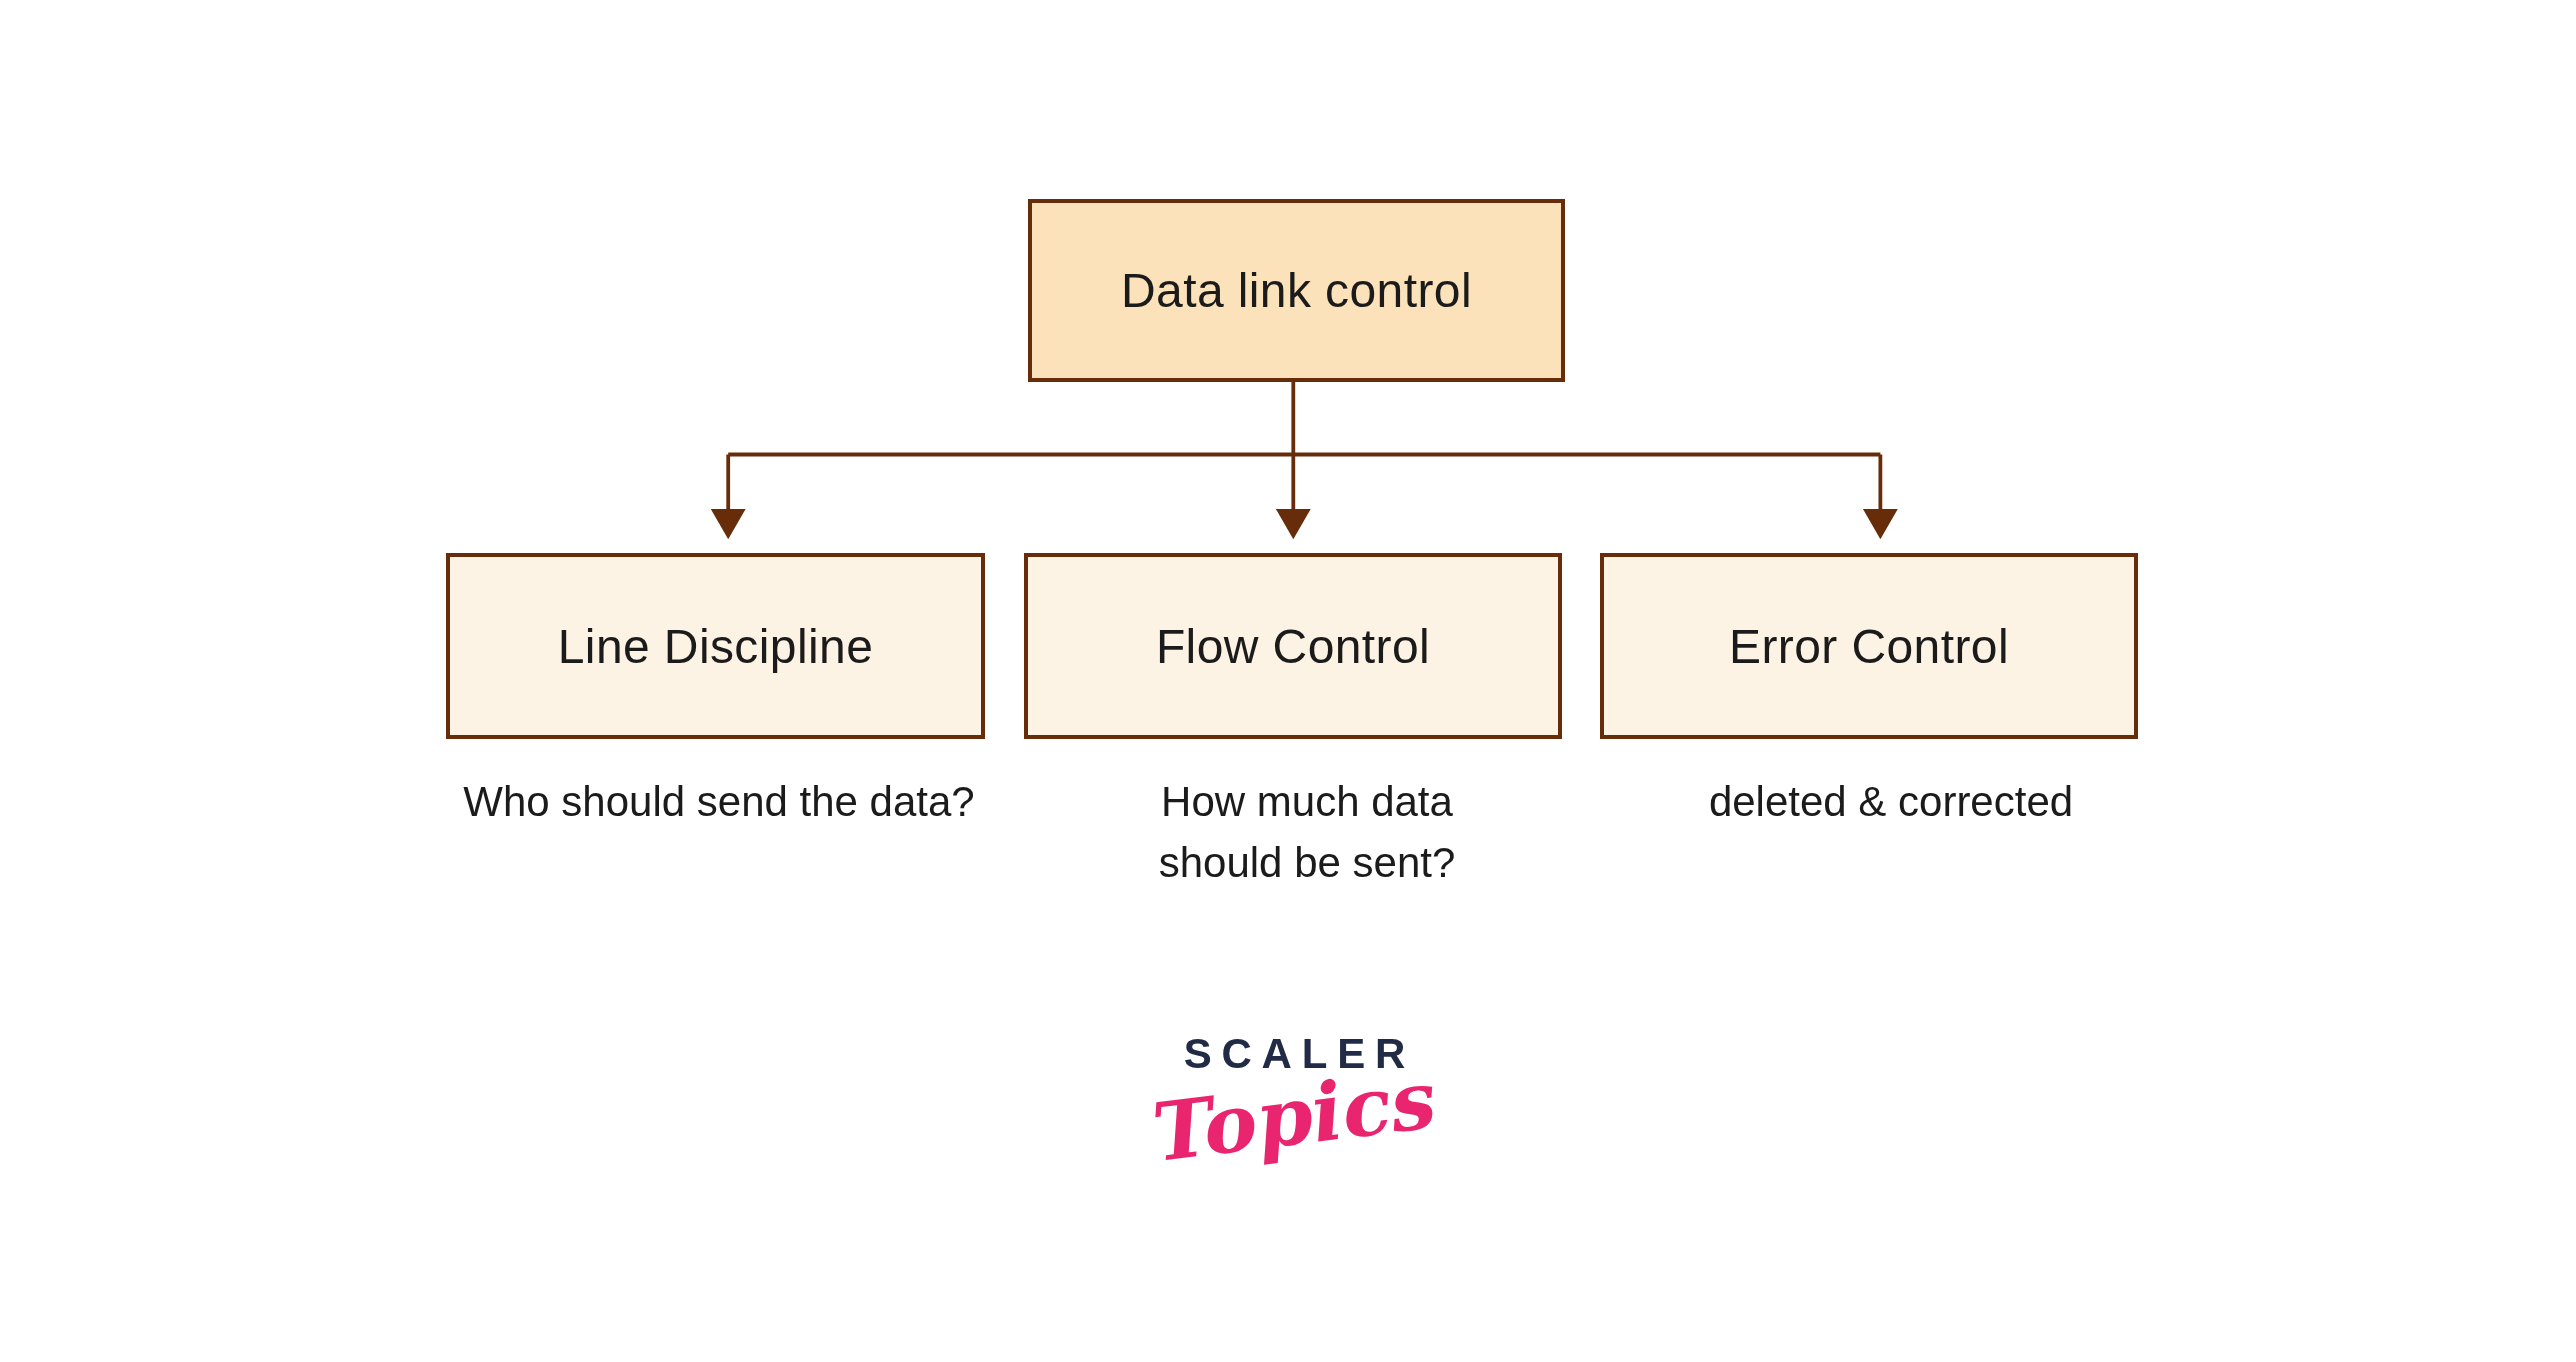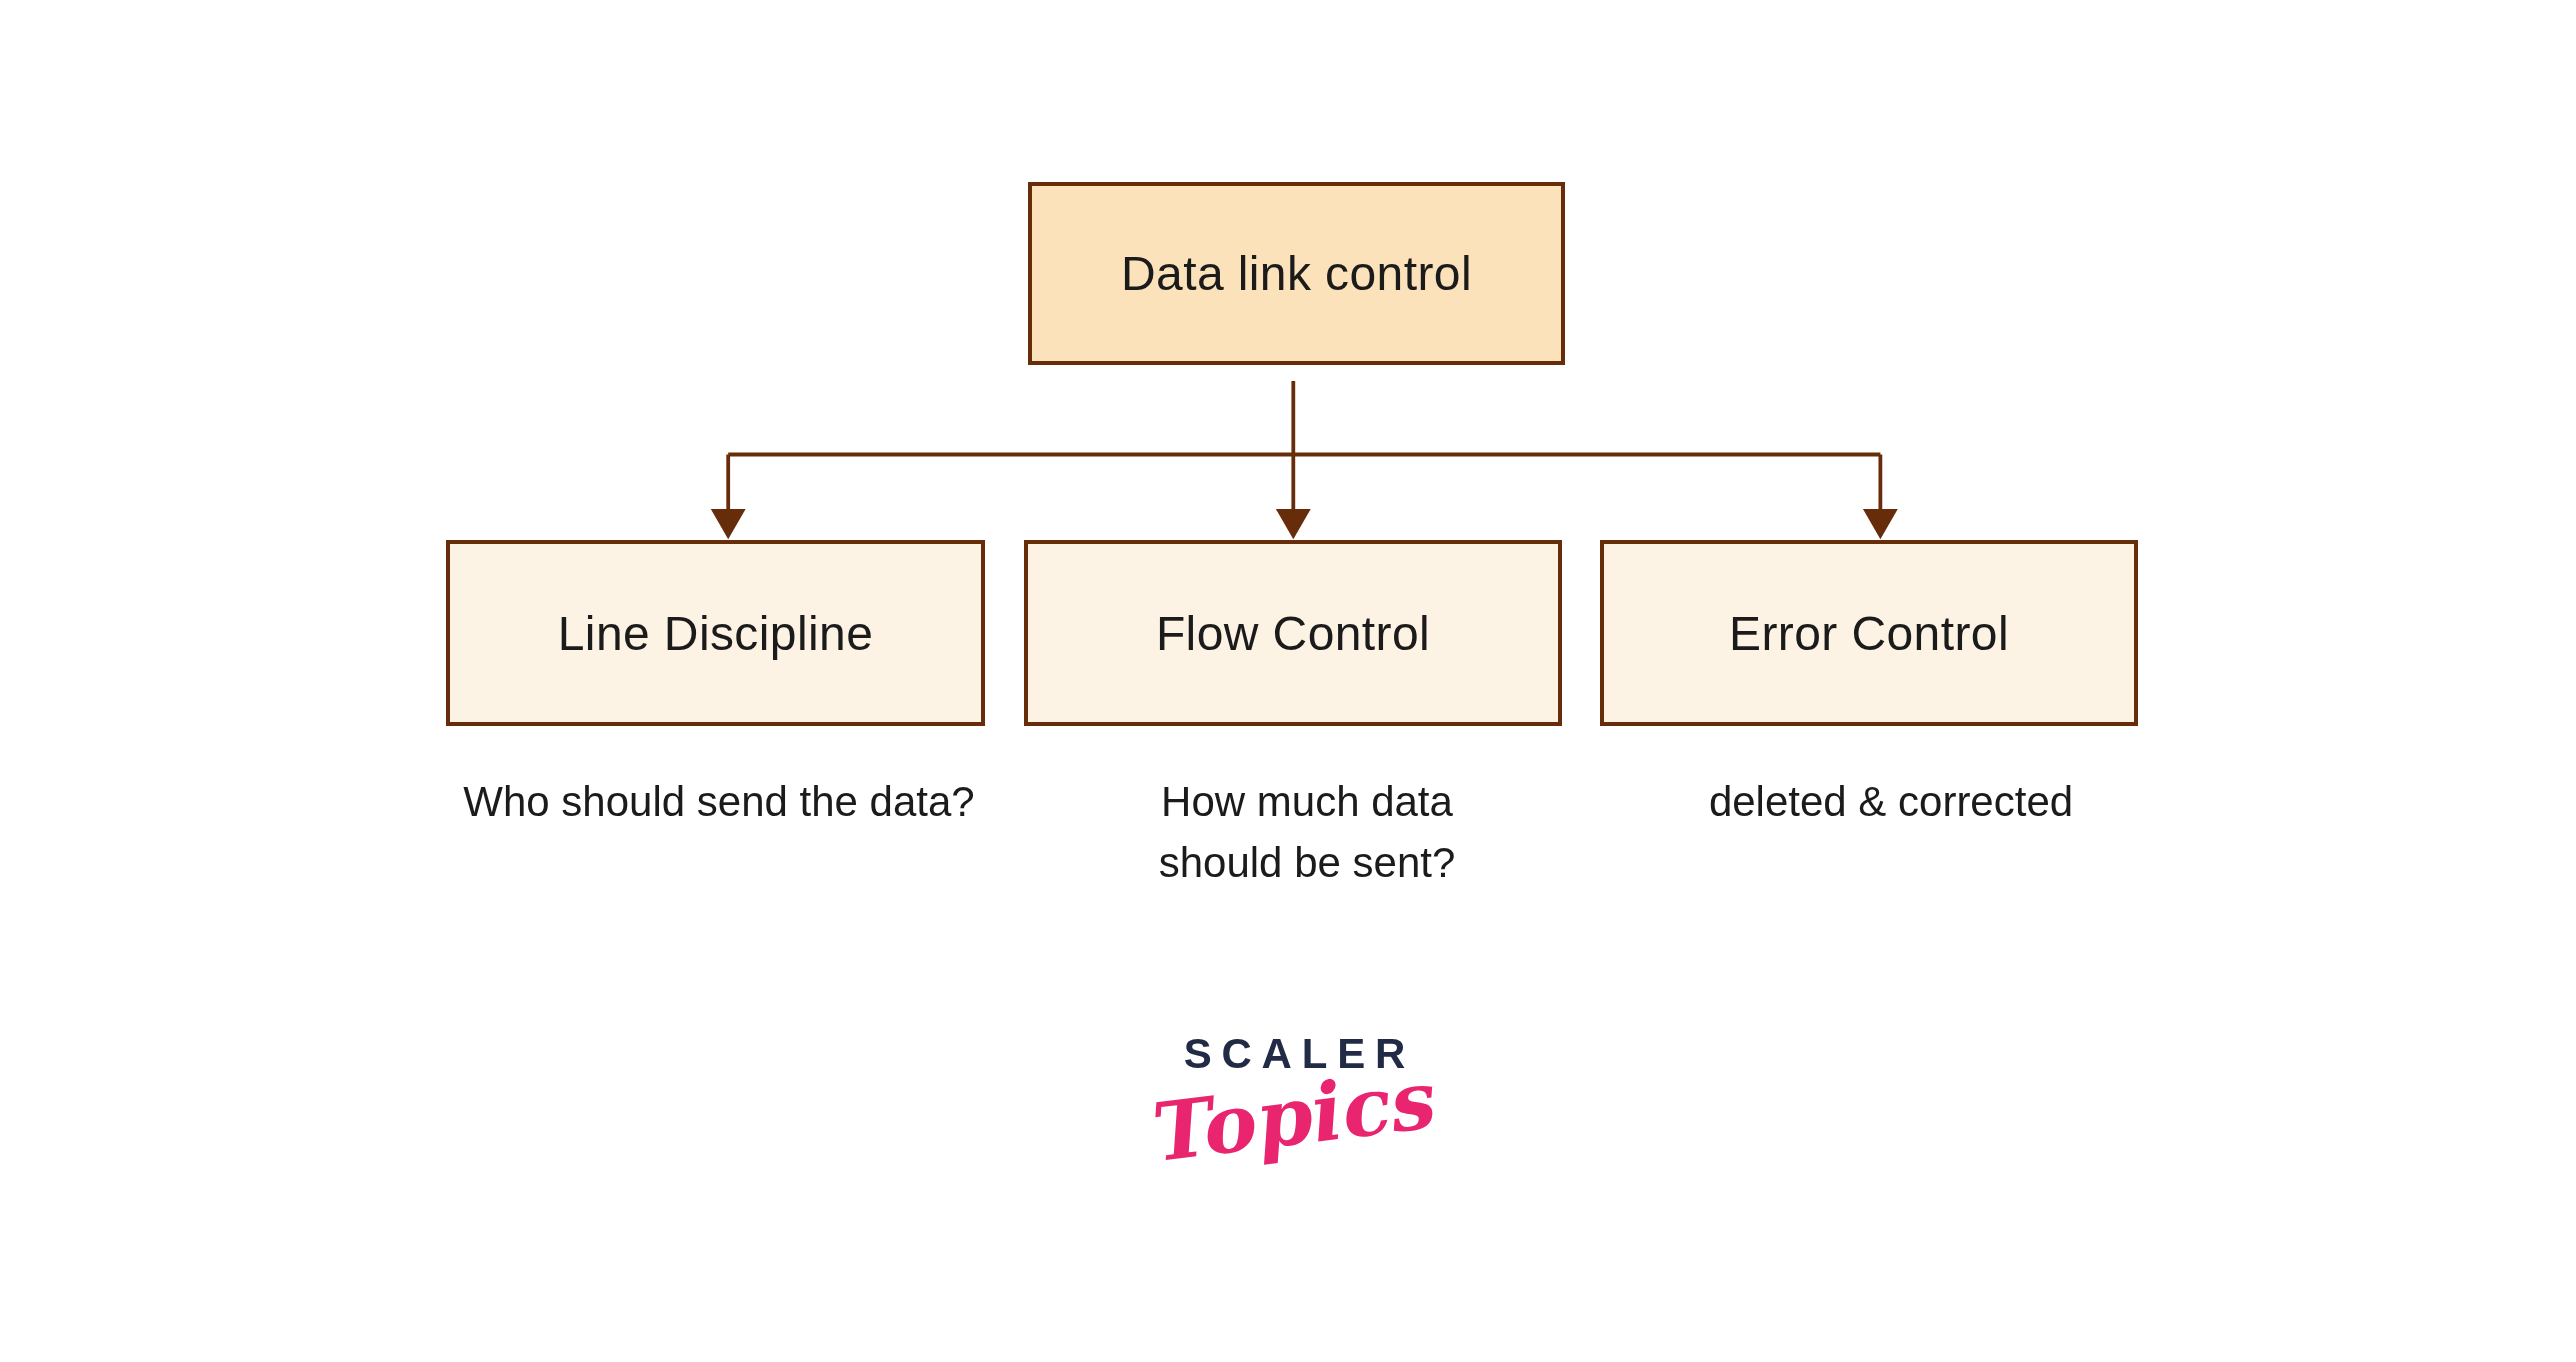--- a/index.html
+++ b/index.html
@@ -37,27 +37,27 @@
     border: 4.5px solid var(--line, #672d0a);
     display: flex;
     align-items: center;
     justify-content: center;
     font-size: 48px;
     letter-spacing: 0.4px;
     white-space: nowrap;
   }
   .node.root {
     left: 1028px;
-    top: 182px;
+    top: 199px;
     width: 537px;
     height: 183px;
     background: var(--root-fill, #fbe2ba);
   }
   .node.child {
-    top: 540px;
+    top: 553px;
     width: 538px;
     height: 186px;
     background: var(--child-fill, #fdf3e4);
   }
   .node.child-1 { left: 446px;  width: 539px; }
   .node.child-2 { left: 1024px; }
   .node.child-3 { left: 1600px; text-align: right; }
   .description {
     position: absolute;
     top: 771px;

